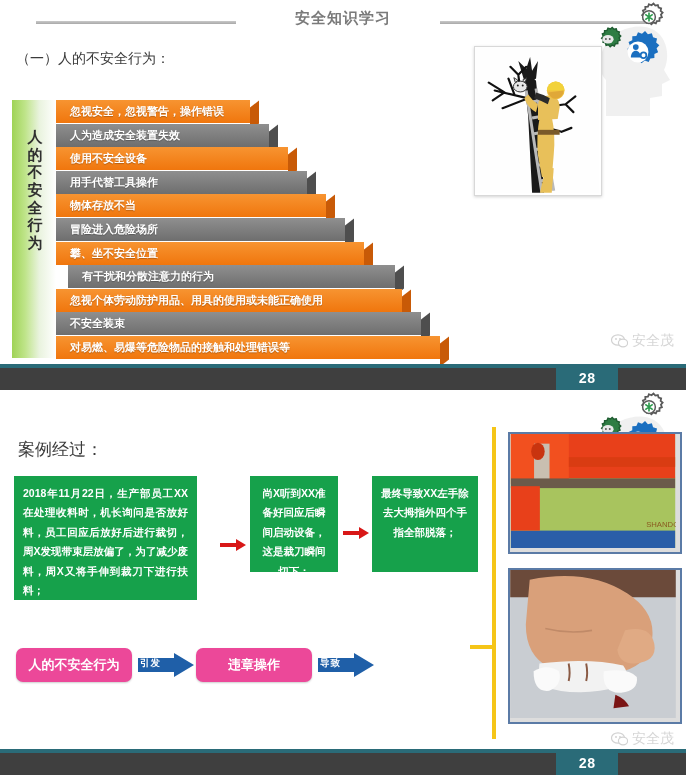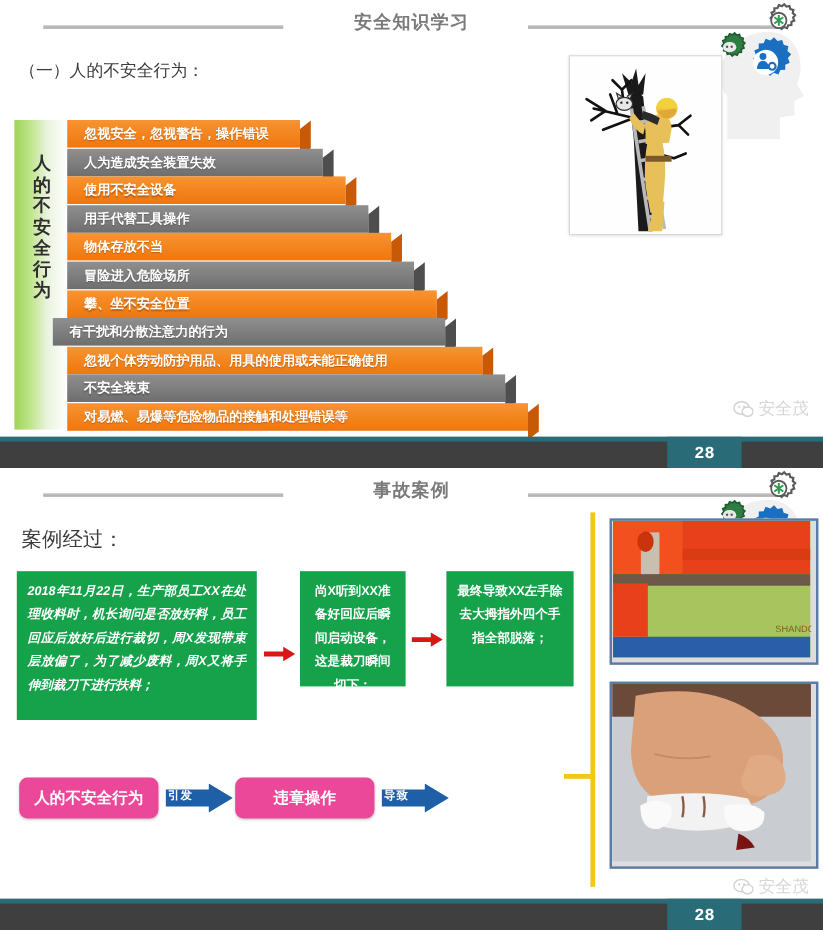--- a/index.html
+++ b/index.html
@@ -224,21 +224,21 @@
             <span class="label">冒险进入危险场所</span>
           </div>
           <div class="edge"></div>
         </div>
         <div class="row orange" style="left: 44px; top: 141.6px; width: 308px;">
           <div class="face">
             <span class="label">攀、坐不安全位置</span>
           </div>
           <div class="edge"></div>
         </div>
-        <div class="row gray" style="left: 32px; top: 165.2px; width: 327px;">
+        <div class="row gray" style="left: 56px; top: 165.2px; width: 327px;">
           <div class="face">
             <span class="label">有干扰和分散注意力的行为</span>
           </div>
           <div class="edge"></div>
         </div>
         <div class="row orange" style="left: 44px; top: 188.8px; width: 346px;">
           <div class="face">
             <span class="label">忽视个体劳动防护用品、用具的使用或未能正确使用</span>
           </div>
           <div class="edge"></div>
@@ -267,25 +267,20 @@
     </svg>
     <span>安全茂</span>
   </div>
 
   <div class="footer" style="top:364px;"></div>
   <div class="pagebadge" style="left:556px;top:364px;">28</div>
 </div>
 
 <div class="slide" id="slide2">
 
-  <div class="hdr">
-    <div class="hdr-rule left"></div>
-    <div class="hdr-title">事故案例</div>
-    <div class="hdr-rule right"></div>
-  </div>
 
   <div class="deco">
     <svg class="head-sil" viewBox="0 0 74 98">
       <path d="M10 98 V62 C2 54 2 38 10 26 C20 10 44 4 58 12 C72 20 74 40 68 52 L74 62 L66 66 L66 78 L54 80 L54 98 Z" fill="#e2e2e2"></path>
     </svg>
     <svg class="gear" style="left:58px;top:2px;width:30px;height:30px;" viewBox="0 0 40 40">
       <path d="M20 3 l3.4 1.3 2.6-2.3 2.4 2.7 3.4-.7 1 3.4 3.4 1 -.7 3.4 2.7 2.4 -2.3 2.6 1.3 3.4 -3.2 1.4 0 3.5 -3.5 .3 -1.4 3.2 -3.4-1.3 -2.6 2.3 -2.4-2.7 -3.4 .7 -1-3.4 -3.4-1 .7-3.4 -2.7-2.4 2.3-2.6 -1.3-3.4 3.2-1.4 0-3.5 3.5-.3z" fill="none" stroke="#5a5a5a" stroke-width="2.4"></path>
       <circle cx="20" cy="20" r="8.5" fill="#fff" stroke="#5a5a5a" stroke-width="2"></circle>
       <path d="M20 14 v12 M15 16.5 l10 7 M25 16.5 l-10 7" stroke="#2e9b4e" stroke-width="2.2"></path>
     </svg>
@@ -302,21 +297,21 @@
       <path d="M13.5 25 c0-4 2.2-6.2 4.5-6.2 s4.5 2.2 4.5 6.2z" fill="#1b6fc0"></path>
       <circle cx="25" cy="23" r="2.6" fill="none" stroke="#1b6fc0" stroke-width="1.6"></circle>
     </svg>
   </div>
 
   <div class="sec-label" style="left:18px;top:48px;font-size:17px;">案例经过：</div>
 
   <div class="ybar-v" style="left:492px;top:37px;width:4px;height:312px;"></div>
   <div class="ybar-v" style="left:470px;top:255px;width:26px;height:4px;"></div>
 
-  <div class="gbox" style="left:14px;top:86px;width:200px;height:124px;font-style:italic;">2018年11月22日，生产部员工XX在处理收料时，机长询问是否放好料，员工回应后放好后进行裁切，周X发现带束层放偏了，为了减少废料，周X又将手伸到裁刀下进行扶料；</div>
+  <div class="gbox" style="left:14px;top:86px;width:183px;height:124px;">2018年11月22日，生产部员工XX在处理收料时，机长询问是否放好料，员工回应后放好后进行裁切，周X发现带束层放偏了，为了减少废料，周X又将手伸到裁刀下进行扶料；</div>
   <div class="arrow-red" style="left:220px;top:148px;">
     <svg viewBox="0 0 26 14" width="26" height="14">
         <path d="M0 5h16V1l10 6-10 6V9H0z" fill="#d81717"></path>
       </svg>
   </div>
   <div class="gbox center" style="left:250px;top:86px;width:88px;height:96px;">尚X听到XX准备好回应后瞬间启动设备，这是裁刀瞬间切下；</div>
   <div class="arrow-red" style="left:343px;top:136px;">
     <svg viewBox="0 0 26 14" width="26" height="14">
         <path d="M0 5h16V1l10 6-10 6V9H0z" fill="#d81717"></path>
       </svg>

